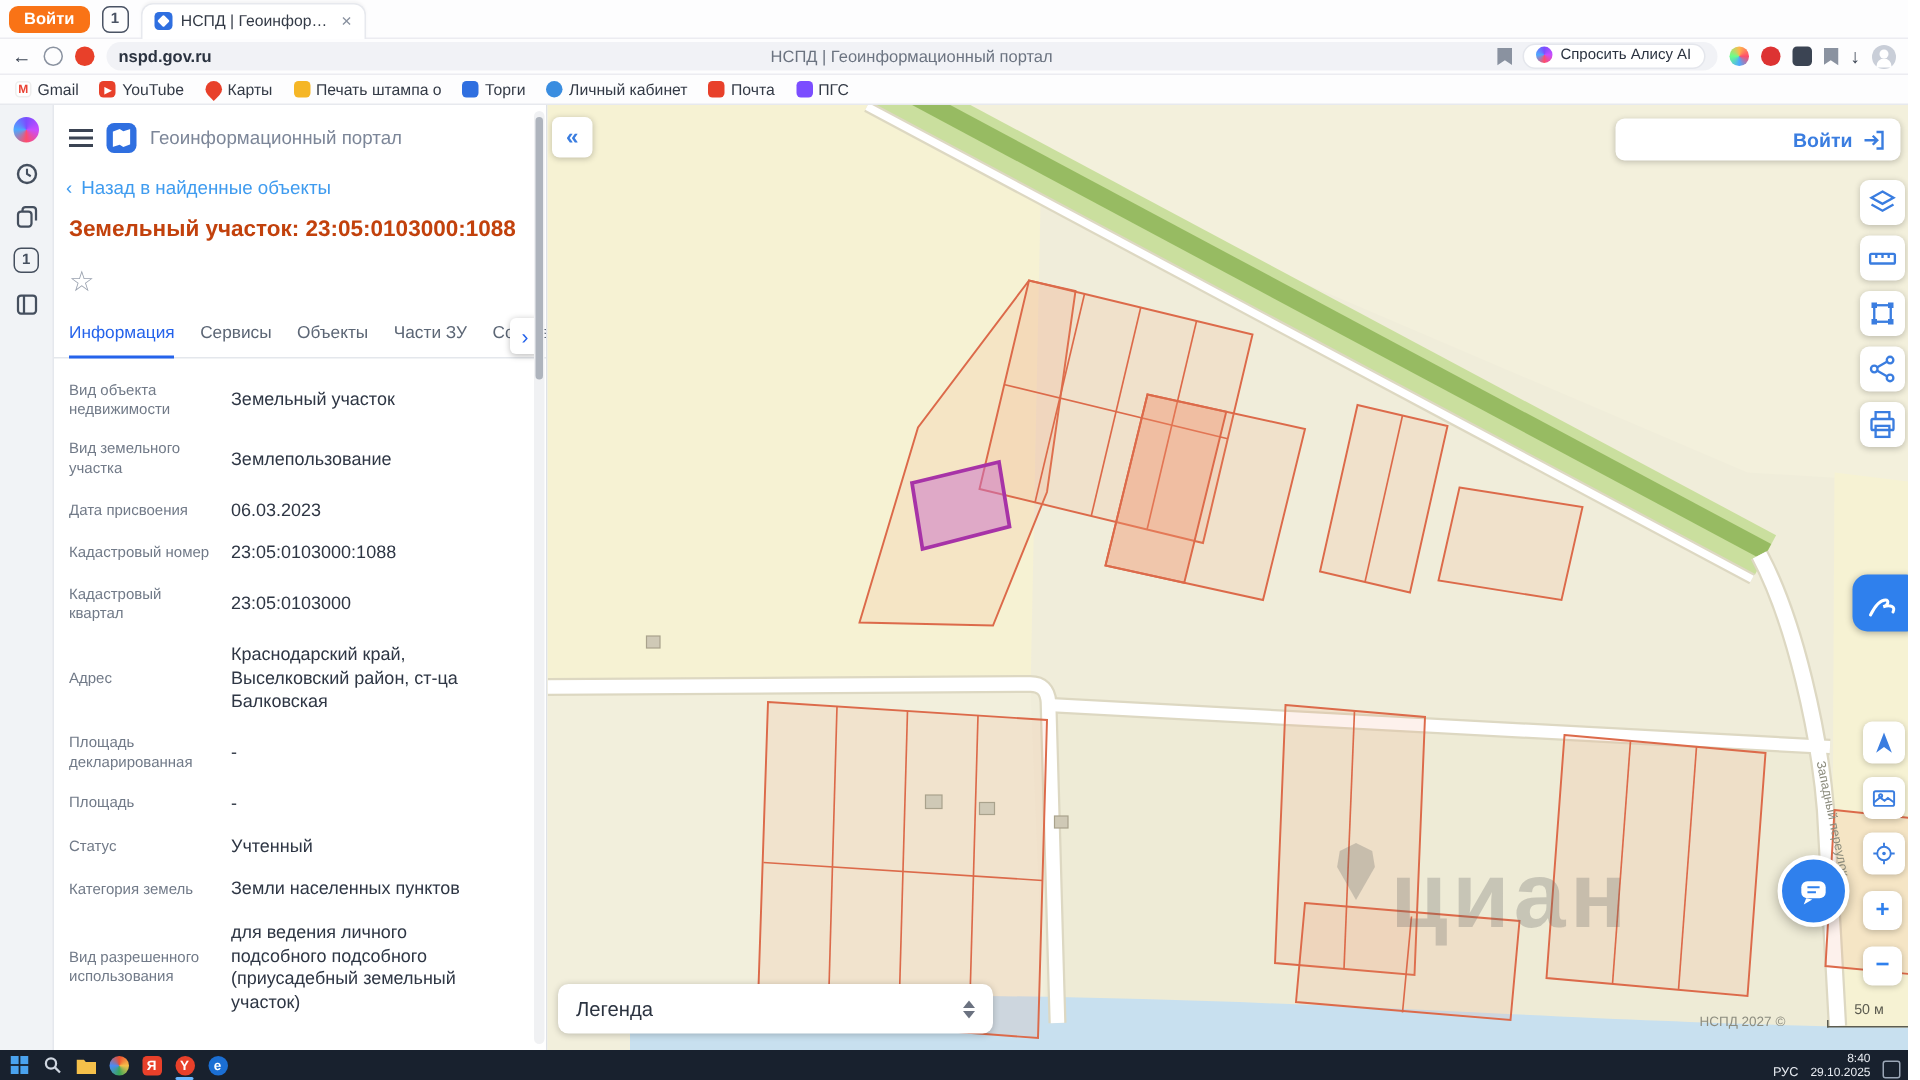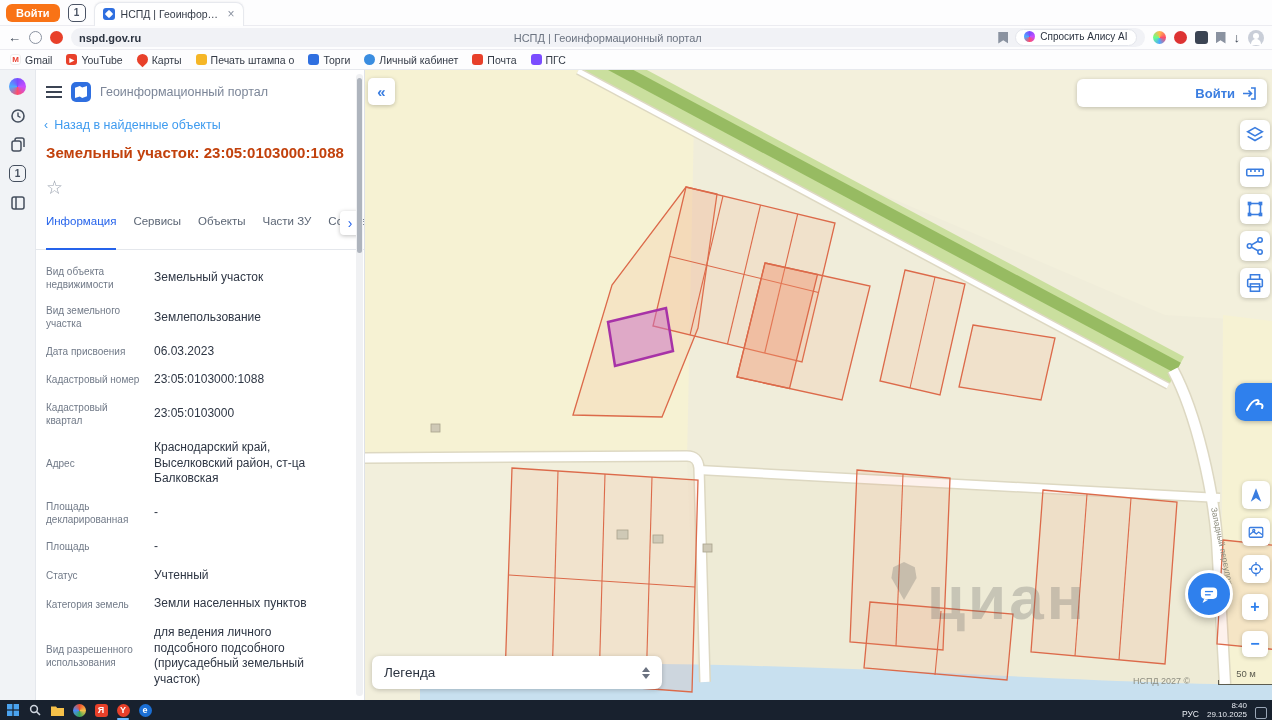--- a/index.html
+++ b/index.html
@@ -50,21 +50,21 @@
   .p-head{display:flex;align-items:center;gap:9px;padding:12px 10px 8px 10px}
   .burger{width:16px;height:12px;border-top:2px solid #3b4453;border-bottom:2px solid #3b4453;position:relative;cursor:pointer}
   .burger::after{content:"";position:absolute;left:0;top:3px;width:100%;height:2px;background:#3b4453}
   .p-logo{width:20px;height:20px;border-radius:5px;background:#2f6fe0;position:relative;flex:none}
   .p-logo::after{content:"";position:absolute;left:4px;top:4px;width:12px;height:12px;background:#fff;clip-path:polygon(0 15%,40% 0,60% 12%,100% 0,100% 85%,60% 100%,40% 88%,0 100%)}
   .p-title{font-size:12.5px;color:#7c8698}
   .back-link{display:flex;align-items:center;gap:6px;color:#3e9bef;font-size:12.5px;padding:8px 10px 0 8px;cursor:pointer}
   .obj-title{font-size:15px;font-weight:700;color:#c2410c;padding:12px 12px 0 10px;line-height:1.25}
   .star{font-size:19px;color:#9aa2af;margin:13px 0 0 10px;cursor:pointer}
   .ptabs{margin-top:12px;padding-left:10px;display:flex;gap:17px;border-bottom:1px solid #e4e7ec;position:relative}
-  .ptab{font-size:11.5px;color:#5c6675;padding:4px 0 21px;white-space:nowrap;cursor:pointer}
+  .ptab{font-size:11.5px;color:#5c6675;padding:4px 0 9px;white-space:nowrap;cursor:pointer}
   .ptab.active{color:#2563eb;border-bottom:2px solid #2563eb;margin-bottom:-1px}
   .ptab-more{position:absolute;right:4px;top:0;width:20px;height:24px;background:#fff;box-shadow:0 1px 4px rgba(0,0,0,.25);border-radius:4px;display:flex;align-items:center;justify-content:center;color:#2563eb;font-size:14px;cursor:pointer}
   .fields{padding:8px 26px 0 10px}
   .frow{display:flex;align-items:center;padding:7px 0 6px}
   .flabel{width:100px;flex:none;font-size:10px;color:#717a88;line-height:1.32;margin-right:8px}
   .fvalue{flex:1;font-size:12px;color:#2e3644;line-height:1.3}
   .pscroll{position:absolute;right:1px;top:4px;bottom:4px;width:7px;background:#f0f1f3;border-radius:4px}
   .pthumb{position:absolute;left:1px;top:4px;width:5px;height:175px;background:#aeb4bd;border-radius:3px;cursor:pointer}
 
   

